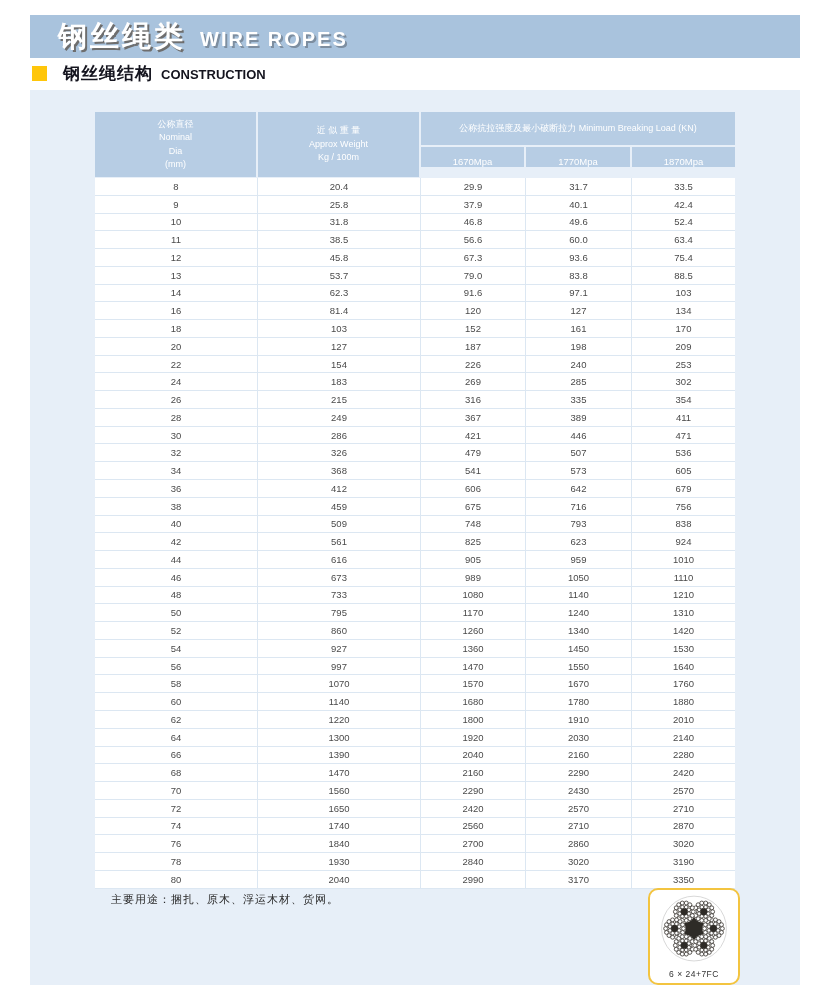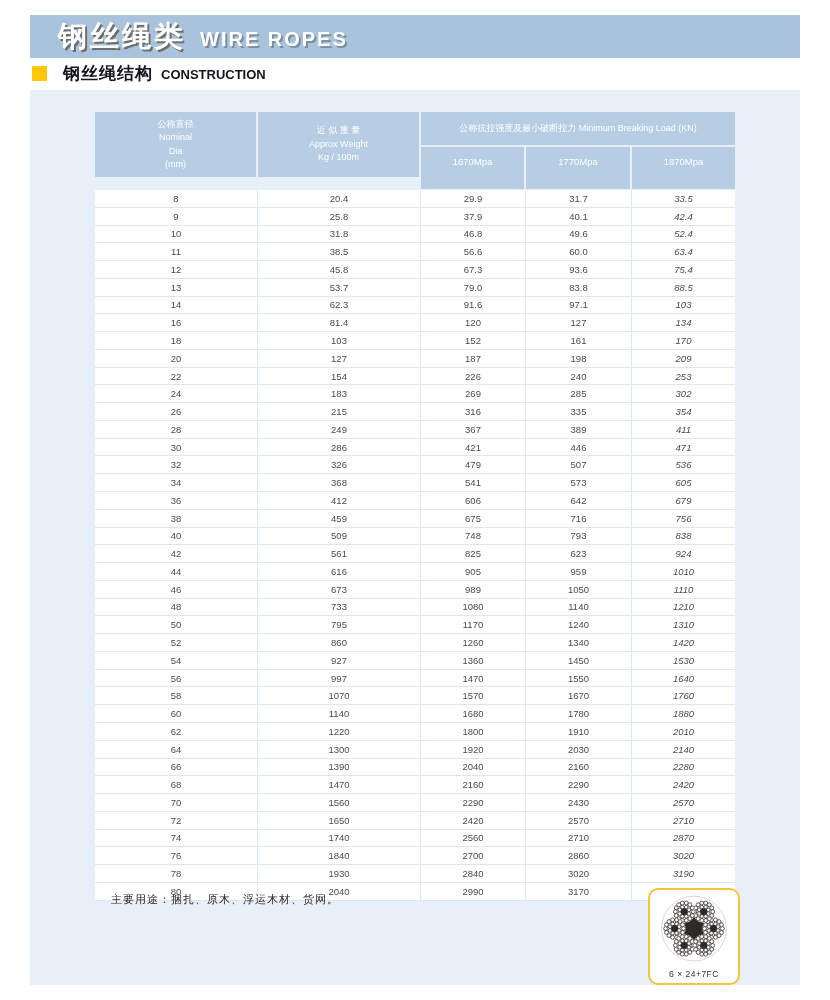--- a/index.html
+++ b/index.html
@@ -26,32 +26,32 @@
   
   .tablewrap { position:absolute; left:65px; top:22px; width:640px; }
   .thead { display:flex; }
   .hc { background:#b7cde4; color:#ffffff; text-align:center; }
   .hc-col { width:161px; height:65px; margin-right:2px; display:flex; flex-direction:column;
     justify-content:center; font-size:9px; line-height:1.5; }
   .rgroup { width:314px; }
   .hc-group { width:314px; height:33px; margin-bottom:2px; display:flex; align-items:center;
     justify-content:center; font-size:9px; }
   .hsub { display:flex; }
-  .hc-sub { height:42px; line-height:30px; font-size:9.5px; }
+  .hc-sub { height:20px; line-height:30px; font-size:9.5px; }
   .hc-sub1 { width:103px; margin-right:2px; }
   .hc-sub2 { width:104px; margin-right:2px; }
   .hc-sub3 { width:103px; }
 
   .tbody { margin-top:1px; }
   .tr { display:flex; height:17.77px; background:#ffffff; border-bottom:1px solid #dce7f2; }
   .td { height:100%; display:flex; align-items:center; justify-content:center;
     font-size:9.5px; color:#4a4a4a; border-right:1px solid #dce7f2; }
   .td:last-child { border-right:none; }
   .td0 { width:163px; } .td1 { width:163px; } .td2 { width:105px; }
-  .td3 { width:106px; } .td4 { width:103px;font-style:italic; }
+  .td3 { width:106px; } .td4 { width:103px; }
 
   
   .footnote { position:absolute; left:81px; top:802px; font-size:11px; color:#2b2b2b; letter-spacing:1px; }
 
   
   .diagram-box { position:absolute; left:618px; top:798px; width:92px; height:97px;
     background:#ffffff; border:2px solid #f3c440; border-radius:10px; text-align:center; }
   .diagram-box svg { width:72px; height:72px; margin-top:4px; }
   .diagram-label { font-size:8.5px; font-weight:normal; color:#333333; margin-top:-1px; letter-spacing:0.5px; }
 </style>

